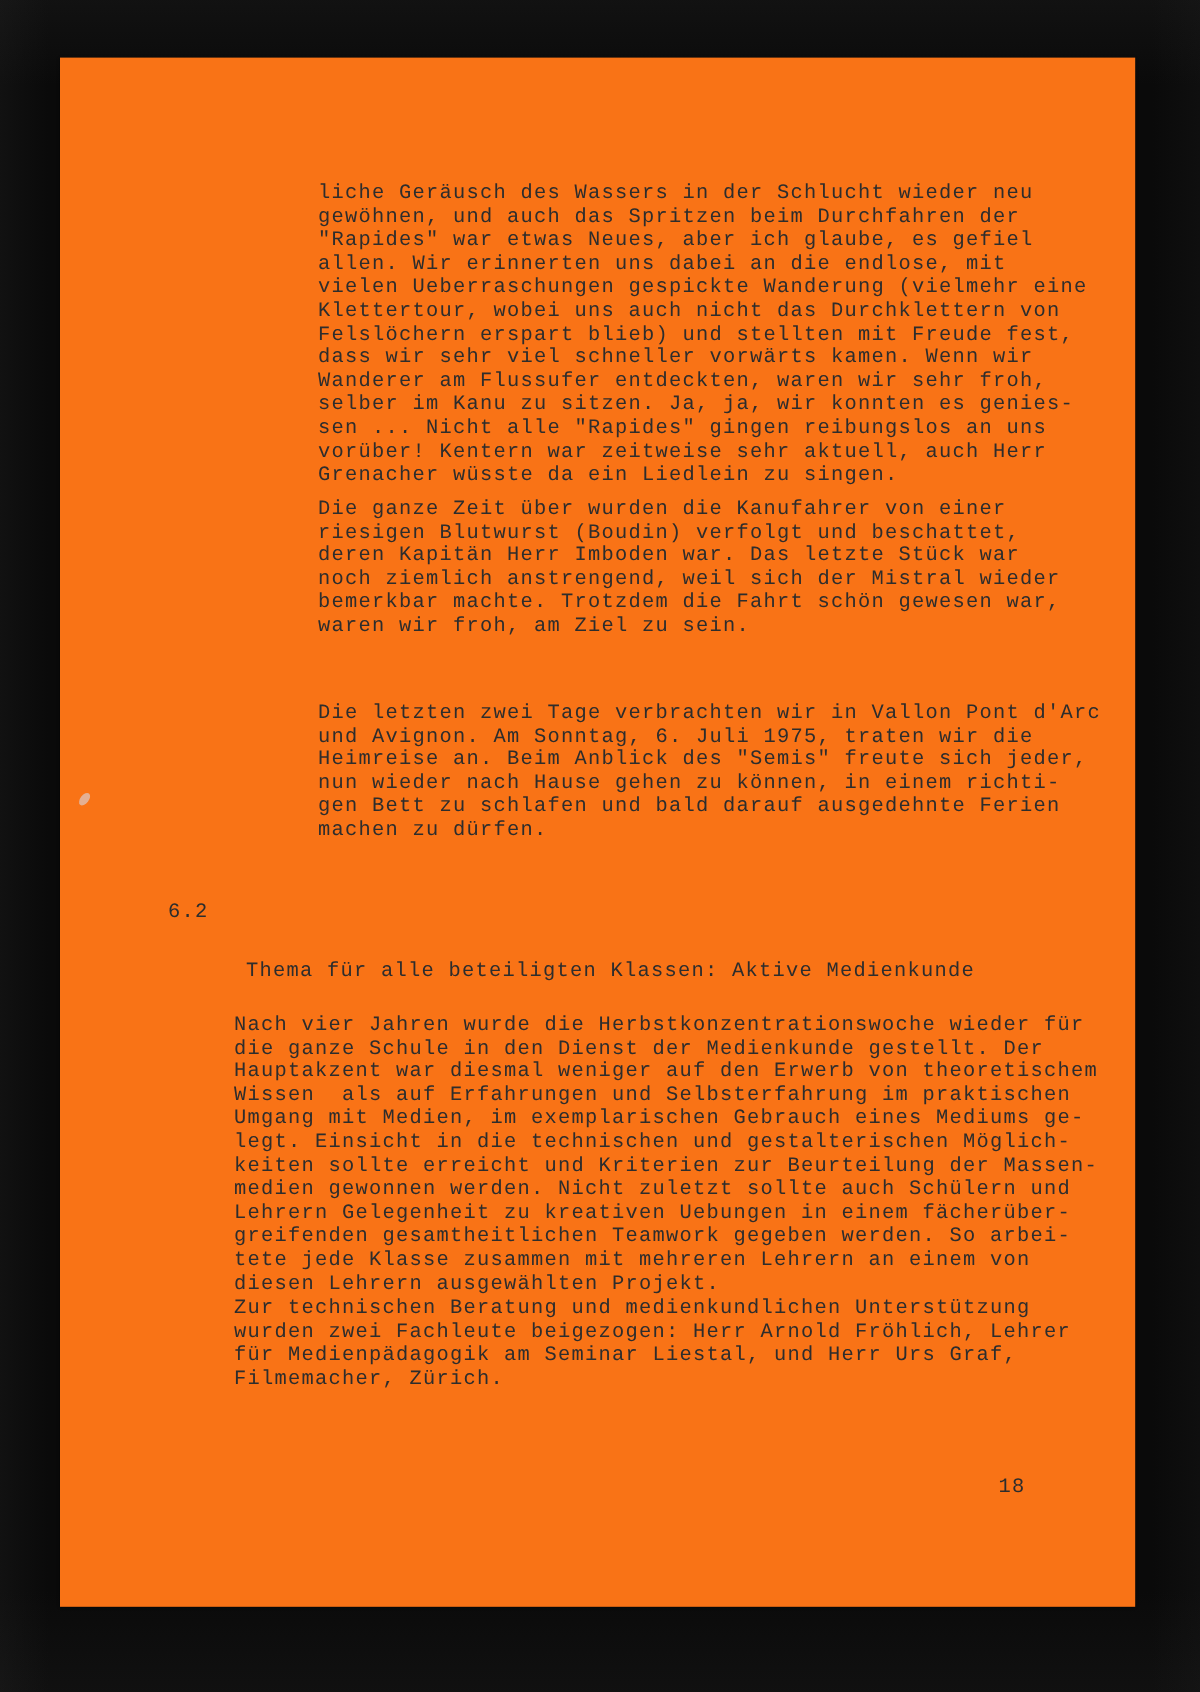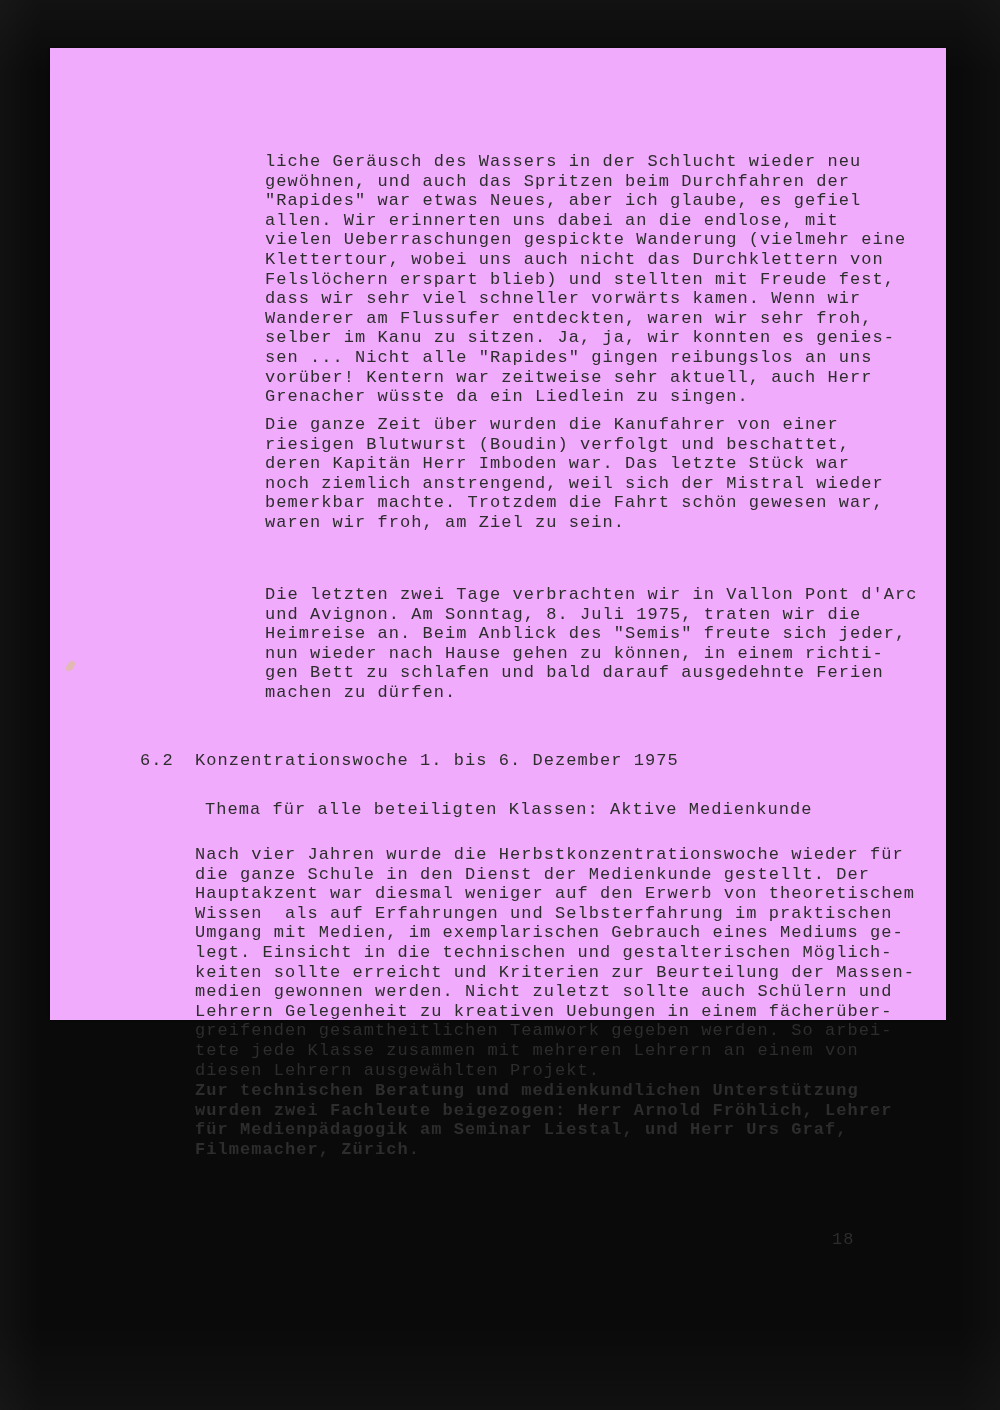--- a/index.html
+++ b/index.html
@@ -23,22 +23,22 @@
     background:
       linear-gradient(90deg, rgba(40,40,40,.25) 0%, rgba(0,0,0,0) 4%, rgba(0,0,0,0) 96%, rgba(35,35,35,.2) 100%),
       linear-gradient(180deg, rgba(45,45,45,.22) 0%, rgba(0,0,0,0) 5%, rgba(0,0,0,0) 94%, rgba(40,40,40,.22) 100%);
     pointer-events: none;
   }
   .paper {
     position: absolute;
     left: 50px;
     top: 48px;
     width: 896px;
-    height: 972px;
-    background: #f0abfc;
+    height: 1291px;
+    background: #f97316;
     box-shadow: 0 0 2px rgba(0,0,0,.6);
   }
   .txt {
     position: absolute;
     white-space: pre;
     font-size: 17px;
     line-height: 19.6px;
     letter-spacing: 1.05px;
     color: #2d2d2d;
     font-weight: 400;
@@ -46,21 +46,21 @@
   
   .para-1 { left: 215px; top: 104px; }
   .para-2 { left: 215px; top: 367px; }
   .para-3 { left: 215px; top: 490px; }
   .para-4 { left: 215px; top: 537px; }
   
   .sec-num   { left: 90px;  top: 703px; }
   .sec-title { left: 145px; top: 703px; }
   .subject   { left: 155px; top: 752px; }
   .para-5    { left: 145px; top: 797px; }
-  .para-6    { left: 145px; top: 1033px; font-weight: bold; }
+  .para-6    { left: 145px; top: 1033px; }
   .page-num  { left: 782px; top: 1182px; }
   
   .speck {
     position: absolute;
     left: 17px;
     top: 612px;
     width: 7px;
     height: 12px;
     background: #e0bba9;
     border-radius: 50%;
@@ -92,29 +92,28 @@
 
     <div class="txt para-2">Die ganze Zeit über wurden die Kanufahrer von einer
 riesigen Blutwurst (Boudin) verfolgt und beschattet,
 deren Kapitän Herr Imboden war. Das letzte Stück war
 noch ziemlich anstrengend, weil sich der Mistral wieder
 bemerkbar machte. Trotzdem die Fahrt schön gewesen war,
 waren wir froh, am Ziel zu sein.</div>
 
 
     <div class="txt para-4">Die letzten zwei Tage verbrachten wir in Vallon Pont d'Arc
-und Avignon. Am Sonntag, 8. Juli 1975, traten wir die
+und Avignon. Am Sonntag, 6. Juli 1975, traten wir die
 Heimreise an. Beim Anblick des "Semis" freute sich jeder,
 nun wieder nach Hause gehen zu können, in einem richti-
 gen Bett zu schlafen und bald darauf ausgedehnte Ferien
 machen zu dürfen.</div>
 
     <div class="txt sec-num">6.2</div>
 
-    <div class="txt sec-title">Konzentrationswoche 1. bis 6. Dezember 1975</div>
 
     <div class="txt subject">Thema für alle beteiligten Klassen: Aktive Medienkunde</div>
 
     <div class="txt para-5">Nach vier Jahren wurde die Herbstkonzentrationswoche wieder für
 die ganze Schule in den Dienst der Medienkunde gestellt. Der
 Hauptakzent war diesmal weniger auf den Erwerb von theoretischem
 Wissen  als auf Erfahrungen und Selbsterfahrung im praktischen
 Umgang mit Medien, im exemplarischen Gebrauch eines Mediums ge-
 legt. Einsicht in die technischen und gestalterischen Möglich-
 keiten sollte erreicht und Kriterien zur Beurteilung der Massen-

